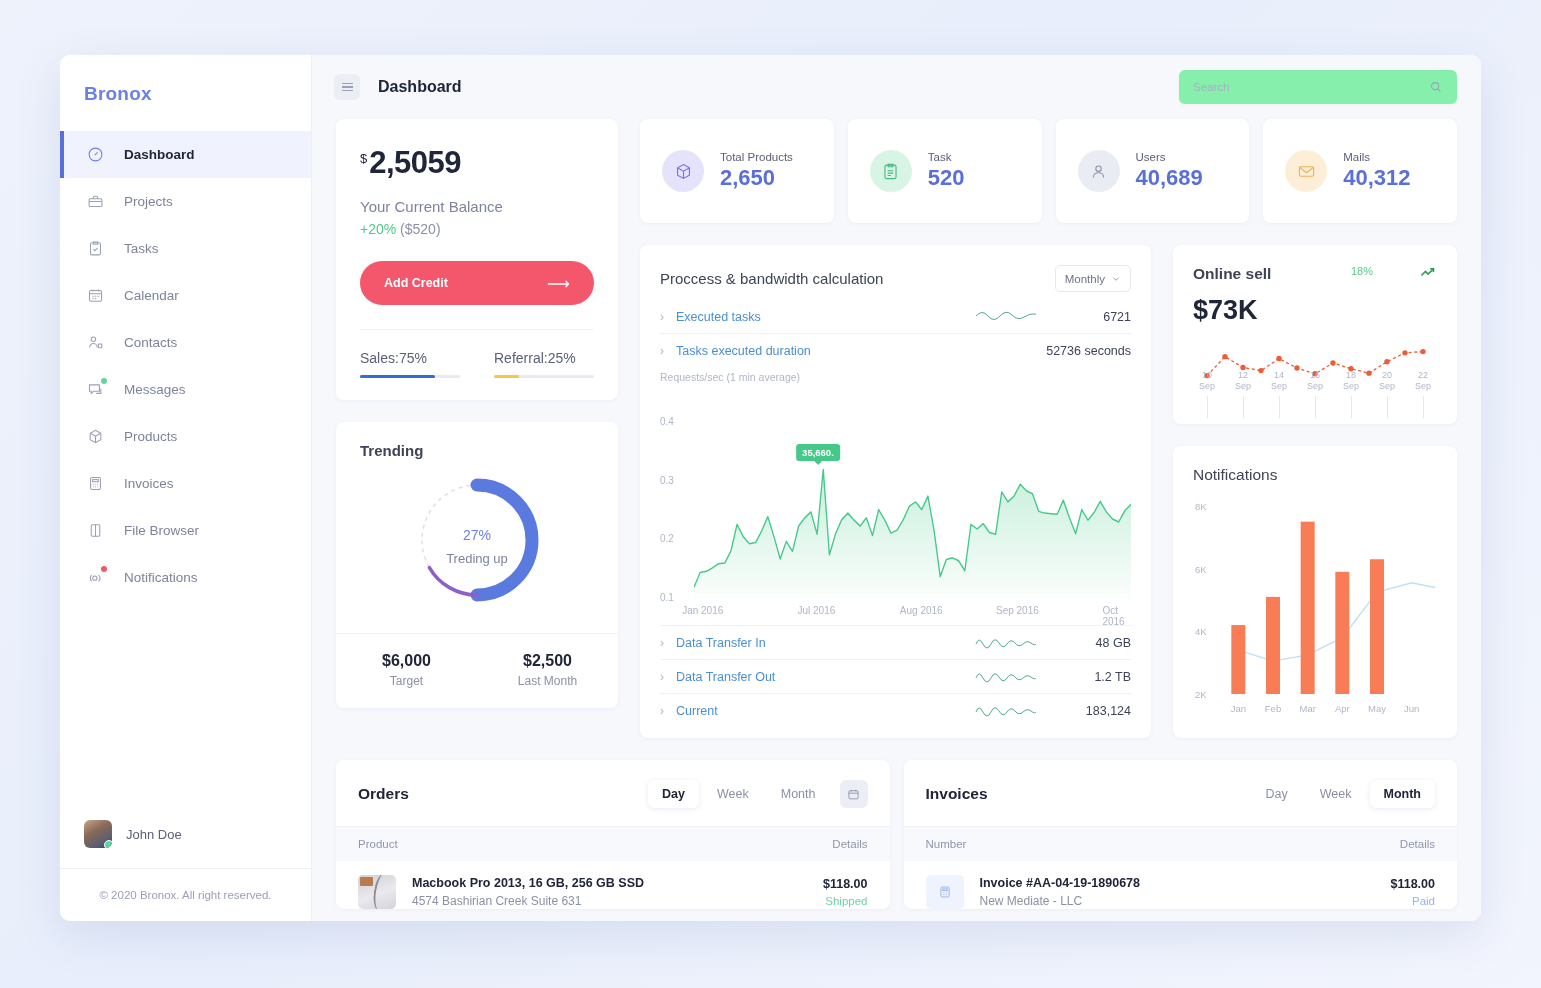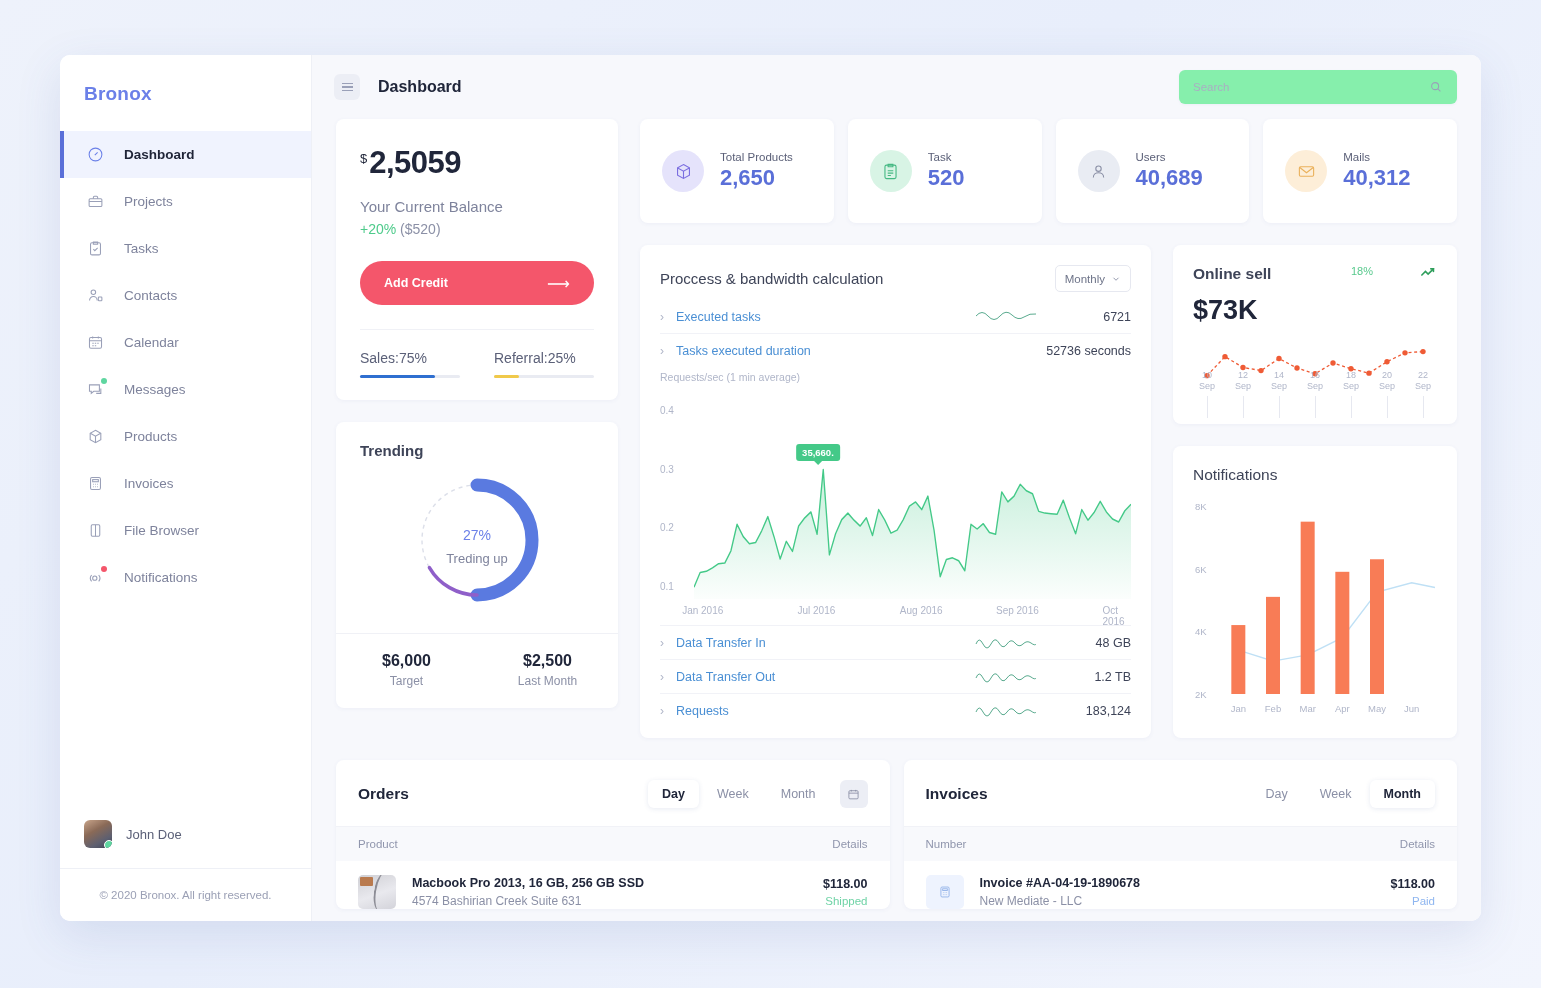--- a/index.html
+++ b/index.html
@@ -182,21 +182,21 @@
   }
   .bw-row.nb { border-bottom: 0; }
   .chev { color: #b0b6c9; font-size: 12px; margin-right: 12px; }
   .bw-name { font-size: 12.5px; color: #4a8fd4; cursor: pointer; }
   .bw-spark { margin-left: auto; margin-right: 18px; }
   .bw-val { font-size: 12.5px; color: #3e4458; width: 76px; text-align: right; }
   .bw-note { font-size: 10.5px; color: #b0b6c9; margin-top: 3px; }
 
   .chart-area { position: relative; margin-top: 14px; height: 222px; }
   .yticks { position: absolute; left: 0; top: 0; bottom: 22px; width: 28px; }
-  .ytick { position: absolute; font-size: 10px; color: #b0b6c9; }
+  .ytick { position: absolute; font-size: 10px; color: #b0b6c9; margin-top: 11px; }
   .xticks { position: absolute; left: 34px; right: 0; bottom: 0; height: 16px; }
   .xtick { position: absolute; font-size: 10px; color: #b0b6c9; transform: translateX(-50%); }
   .tooltip {
     position: absolute; background: #44c988; color: #fff;
     font-size: 9.5px; font-weight: bold; padding: 3px 6px;
     border-radius: 3px; transform: translateX(-50%); white-space: nowrap;
   }
   .tooltip::after {
     content: ""; position: absolute; left: 50%; bottom: -4px;
     transform: translateX(-50%);
@@ -319,35 +319,35 @@
               <rect x="5" y="4" width="14" height="17" rx="2"></rect>
               <path d="M9 3h6v3H9z"></path>
               <path d="M9 13l2 2 4-4"></path>
             </svg>
         </span>
         <span class="lbl">Tasks</span>
       </div>
       <div class="nav-item">
         <span class="ico">
           <svg viewBox="0 0 24 24" width="17" height="17">
+              <rect x="3.5" y="5" width="17" height="15" rx="2"></rect>
+              <path d="M3.5 9.5h17M8 3.5v3M16 3.5v3M7.5 13h2M11 13h2M14.5 13h2M7.5 16.5h2M11 16.5h2"></path>
+            </svg>
+        </span>
+        <span class="lbl">Calendar</span>
+      </div>
+      <div class="nav-item">
+        <span class="ico">
+          <svg viewBox="0 0 24 24" width="17" height="17">
               <circle cx="9" cy="7.5" r="3.2"></circle>
               <path d="M3.6 19c0-3.2 2.5-5.5 5.4-5.5s5.4 2.3 5.4 5.5"></path>
               <rect x="16" y="14" width="5" height="5.5" rx="1"></rect>
             </svg>
         </span>
         <span class="lbl">Contacts</span>
-      </div>
-      <div class="nav-item">
-        <span class="ico">
-          <svg viewBox="0 0 24 24" width="17" height="17">
-              <rect x="3.5" y="5" width="17" height="15" rx="2"></rect>
-              <path d="M3.5 9.5h17M8 3.5v3M16 3.5v3M7.5 13h2M11 13h2M14.5 13h2M7.5 16.5h2M11 16.5h2"></path>
-            </svg>
-        </span>
-        <span class="lbl">Calendar</span>
       </div>
       <div class="nav-item">
         <span class="ico">
           <svg viewBox="0 0 24 24" width="17" height="17">
               <path d="M3.5 5.5h14v9h-8l-3.5 3v-3h-2.5z"></path>
               <path d="M13 17.5h6.5v-7"></path>
             </svg>
           <i class="dot-badge dot-green"></i>
         </span>
         <span class="lbl">Messages</span>
@@ -607,21 +607,21 @@
                   <span class="bw-name">Data Transfer Out</span>
                   <span class="bw-spark">
                     <svg width="62" height="16" viewBox="0 0 62 16" fill="none" stroke="#5aab8f" stroke-width="1">
                         <path d="M1 11 Q4 3 8 11 T16 11 T24 10 T32 11 T40 10 T48 11 T56 10 T61 11"></path>
                       </svg>
                   </span>
                   <span class="bw-val">1.2 TB</span>
                 </div>
                 <div class="bw-row nb">
                   <span class="chev">›</span>
-                  <span class="bw-name">Requests</span>
+                  <span class="bw-name">Current</span>
                   <span class="bw-spark">
                     <svg width="62" height="16" viewBox="0 0 62 16" fill="none" stroke="#5aab8f" stroke-width="1">
                         <path d="M1 11 Q4 3 8 11 T16 11 T24 10 T32 11 T40 10 T48 11 T56 10 T61 11"></path>
                       </svg>
                   </span>
                   <span class="bw-val">183,124</span>
                 </div>
               </div>
             </div>
 

